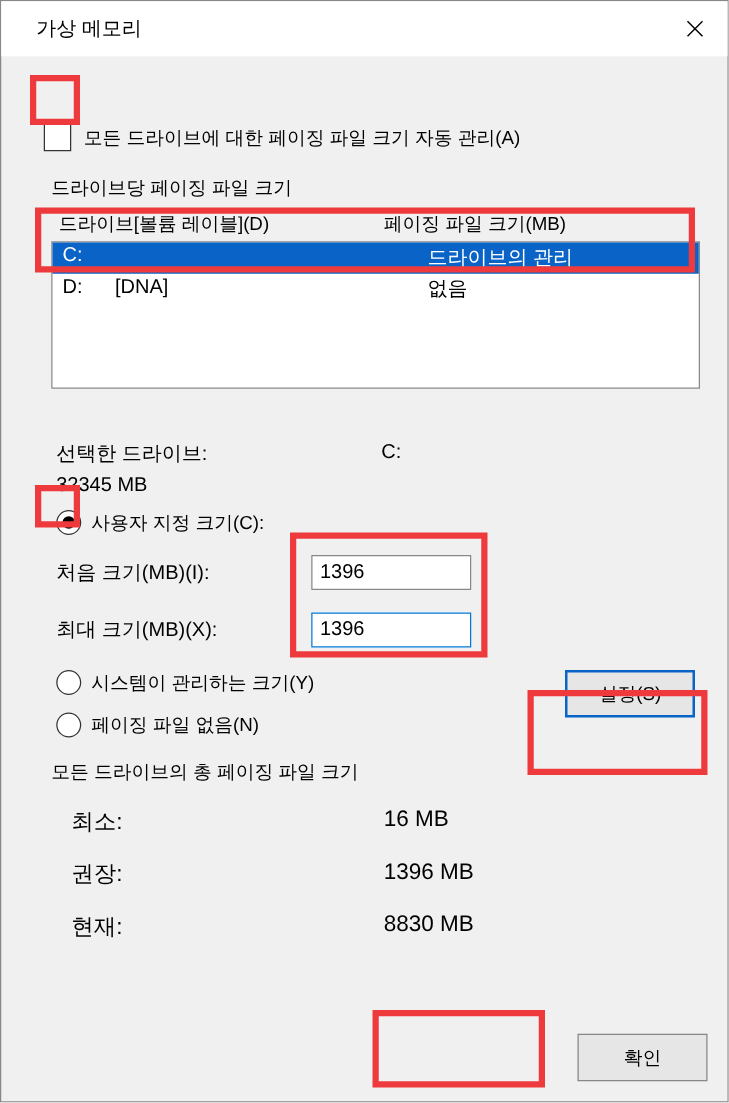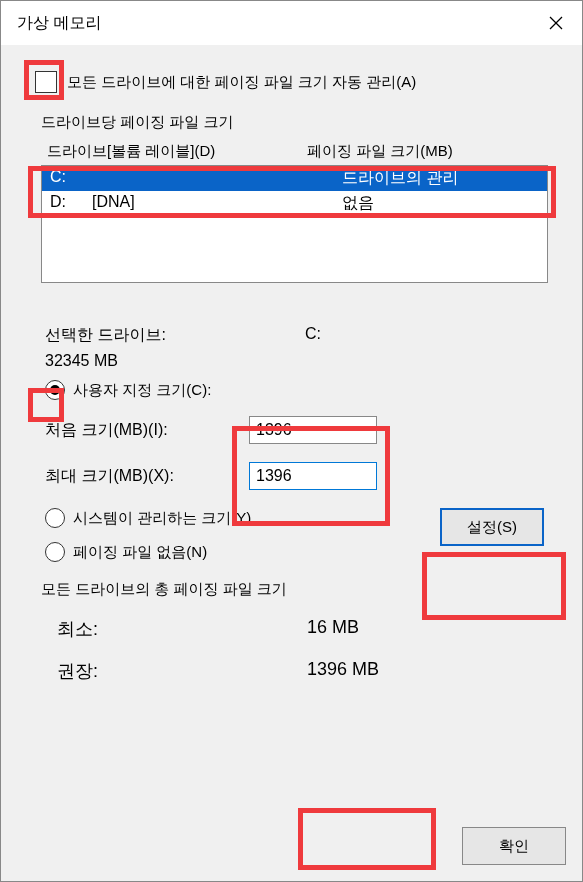--- a/index.html
+++ b/index.html
@@ -19,41 +19,42 @@
   border: 1px solid #888;
   background: #f0f0f0;
   display: flex;
   flex-direction: column;
 }
 .titlebar {
   height: 44px;
   background: #fff;
   display: flex;
   align-items: center;
-  padding-left: 16px;
+  padding-left: 28px;
   position: relative;
 }
 .titlebar-title {
   font-size: 16px;
 }
 .close-btn {
   position: absolute;
   right: 0;
   top: 0;
   width: 52px;
   height: 44px;
   display: flex;
   align-items: center;
   justify-content: center;
   cursor: pointer;
 }
 .close-btn svg { width: 14px; height: 14px; }
 .content {
-  padding: 18px 24px 0 24px;
+  padding: 18px 12px 0 24px;
   flex: 1;
+  margin-top: 28px;
 }
 .row-auto {
   display: flex;
   align-items: center;
   gap: 10px;
   margin: 8px 0 20px 10px;
 }
 .checkbox {
   width: 22px;
   height: 22px;
@@ -268,20 +269,24 @@
     <div class="total-group">
       <div class="group-title">모든 드라이브의 총 페이징 파일 크기</div>
       <div class="total-row">
         <span class="label">최소:</span>
         <span>16 MB</span>
       </div>
       <div class="total-row">
         <span class="label">권장:</span>
         <span>1396 MB</span>
       </div>
+      <div class="total-row">
+        <span class="label">현재:</span>
+        <span>8830 MB</span>
+      </div>
     </div>
 
   </div>
 
   <div class="footer">
     <button class="btn">확인</button>
   </div>
 
 </div>
 

